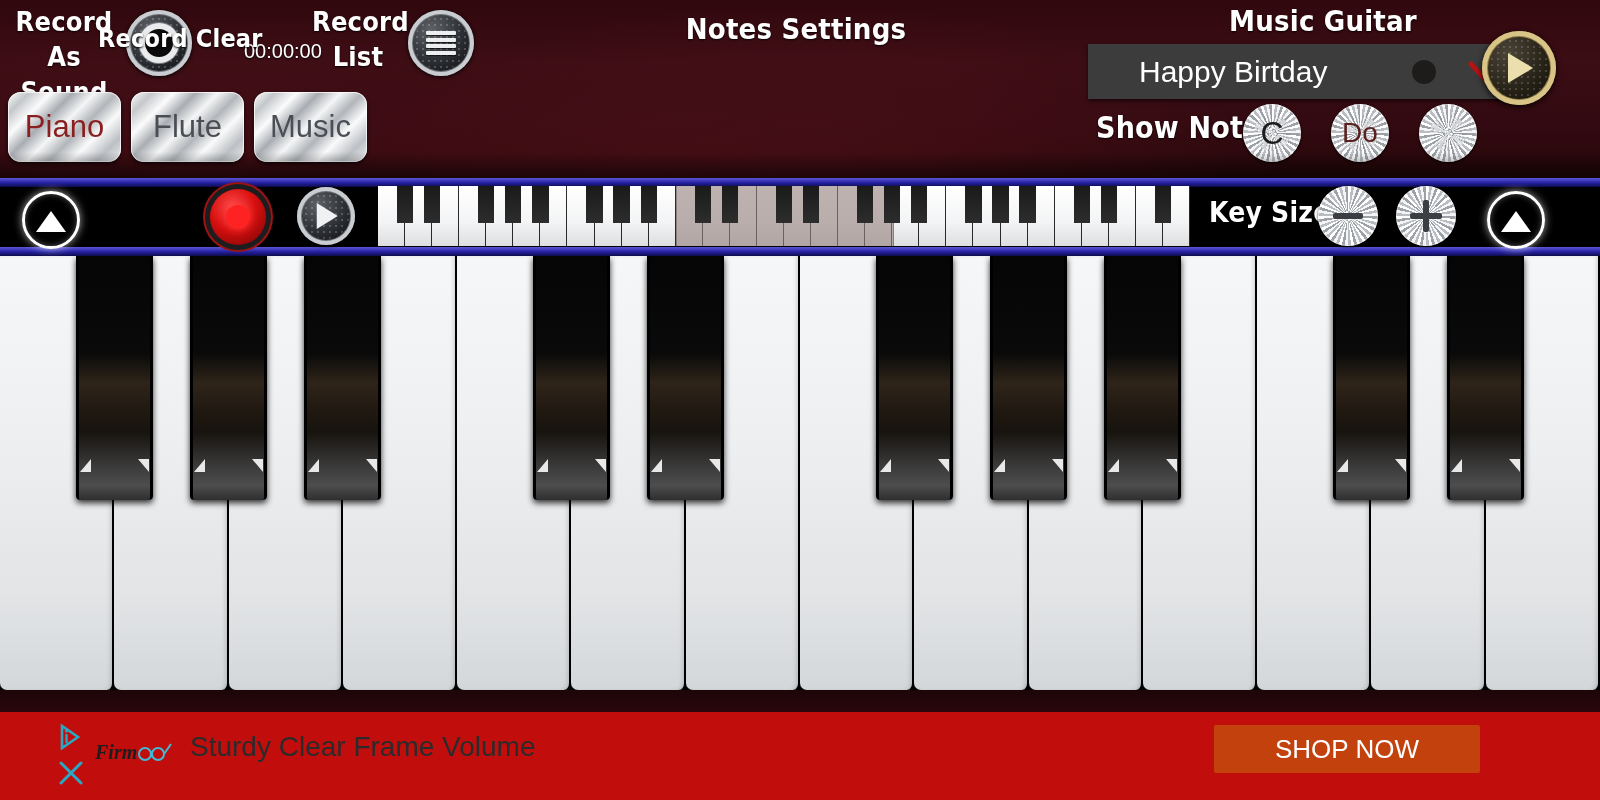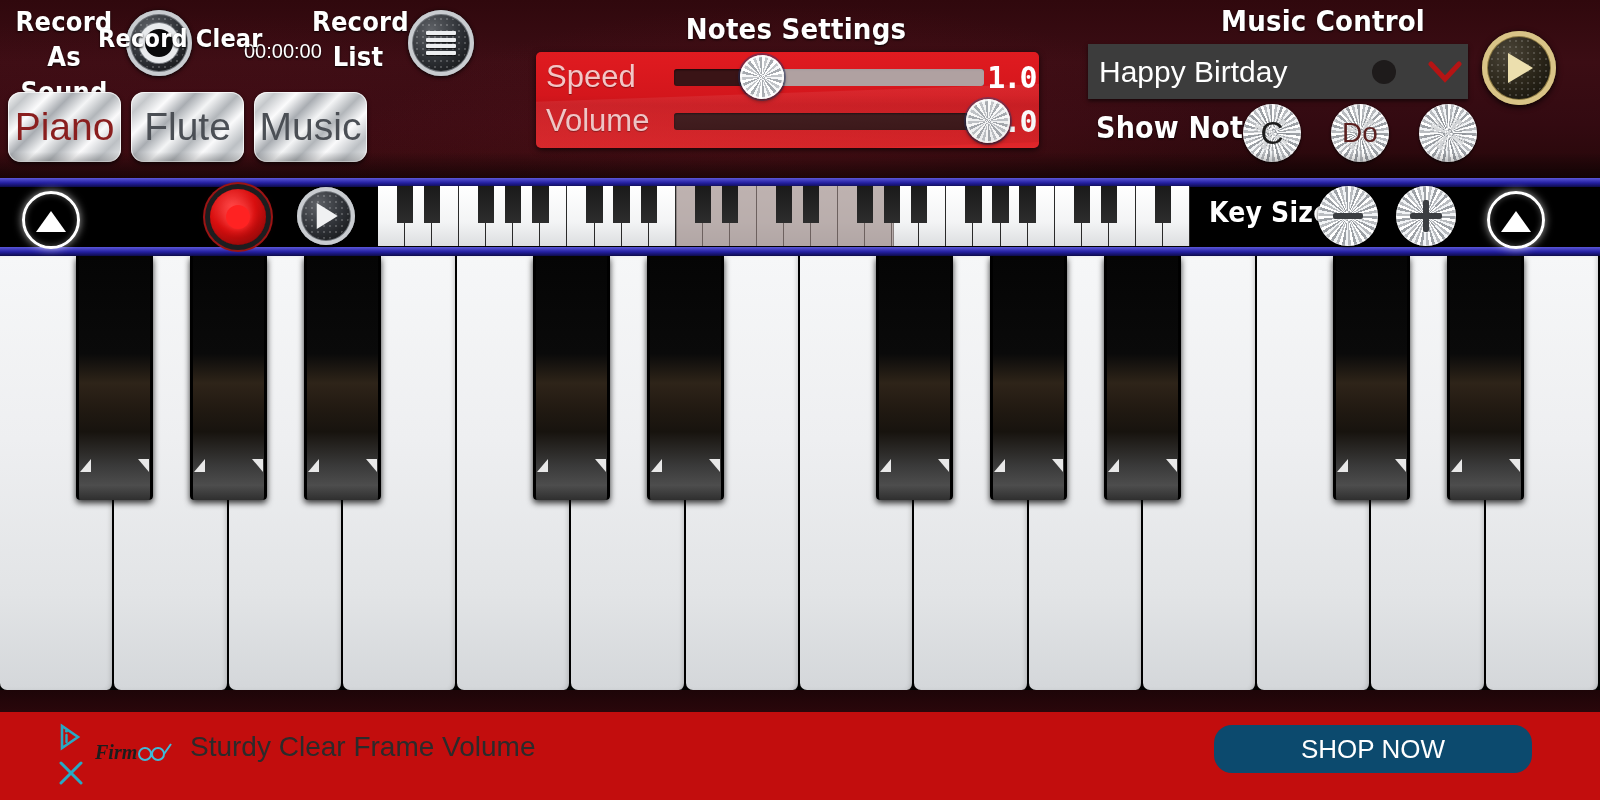--- a/index.html
+++ b/index.html
@@ -50,21 +50,21 @@
   .rec-list-btn .bars i{display:block;height:4px;background:#eceef0;border-radius:1px;
     box-shadow:0 1px 1px rgba(0,0,0,.7);}
 
   
   .instr-row{position:absolute;left:8px;top:92px;display:flex;gap:10px;}
   .instr{width:113px;height:70px;border-radius:13px;display:flex;align-items:center;justify-content:center;
     background:
       linear-gradient(135deg,#fdfdfd 0%,#c5c8cb 12%,#fbfbfc 24%,#a9adb2 36%,#f4f5f6 48%,
                       #b2b6ba 60%,#fafafb 72%,#bcc0c4 86%,#f0f1f2 100%);
     box-shadow:0 2px 4px rgba(0,0,0,.7), inset 0 0 0 1px rgba(255,255,255,.7);
-    font-size:39px;color:#4b4f55;font-family:"Liberation Sans",sans-serif;}
+    font-size:31px;color:#4b4f55;font-family:"Liberation Sans",sans-serif;}
   .instr.active{color:#8a1f1f;}
 
   
   .ms-title{position:absolute;left:640px;top:12px;width:312px;text-align:center;font-size:29px;}
   .ms-box{position:absolute;left:536px;top:52px;width:503px;height:96px;border-radius:5px;
     background:linear-gradient(180deg,#e01b20 0%,#d4161c 45%,#c9141a 55%,#e0272b 100%);
     box-shadow:0 2px 6px rgba(0,0,0,.7);overflow:hidden;}
   .ms-box:after{content:"";position:absolute;left:-10%;top:42%;width:130%;height:60%;
     transform:rotate(-2deg);background:linear-gradient(180deg,rgba(255,255,255,.07),rgba(0,0,0,.05));}
   .ms-row{position:absolute;left:0;width:100%;height:44px;display:flex;align-items:center;}
@@ -78,21 +78,21 @@
   .thumb{position:absolute;top:50%;width:44px;height:44px;margin-top:-22px;margin-left:-22px;
     border-radius:50%;
     background:repeating-conic-gradient(from 0deg,#ffffff 0deg 9deg,#c2c5c9 9deg 18deg,#f6f7f8 18deg 27deg,#a7abb0 27deg 36deg);
     box-shadow:0 2px 4px rgba(0,0,0,.6), inset 0 0 0 2px rgba(255,255,255,.85), 0 0 0 2px rgba(40,60,120,.45);}
   .ms-val{width:56px;text-align:center;color:#fff;font-size:30px;font-weight:bold;
     font-family:"DejaVu Sans Mono","Liberation Mono",monospace;letter-spacing:-2px;}
 
   
   .mc-title{position:absolute;left:1140px;top:4px;width:366px;text-align:center;font-size:29px;}
   .mc-select{position:absolute;left:1088px;top:44px;width:380px;height:55px;
-    background:#3c3c3c;display:flex;align-items:center;box-shadow:0 2px 4px rgba(0,0,0,.6);}
+    background:#3c3c3c;display:flex;align-items:center;box-shadow:0 2px 4px rgba(0,0,0,.6);padding-left:40px;}
   .mc-select .song{flex:1;padding-left:11px;color:#fff;font-size:30px;
     font-family:"Liberation Sans",sans-serif;white-space:nowrap;overflow:hidden;}
   .mc-select .bullet{width:24px;height:24px;border-radius:50%;background:#1e1b1b;margin-right:26px;}
   .mc-chevron{width:46px;display:flex;align-items:center;justify-content:center;}
   .mc-chevron svg{display:block;}
   .mc-play{position:absolute;left:1482px;top:31px;width:74px;height:74px;border-radius:50%;
     background:radial-gradient(circle at 35% 30%,#4a4437 0%,#2a2519 48%,#12100a 85%);
     box-shadow:0 2px 6px rgba(0,0,0,.85), inset 0 0 0 5px #d9c487, inset 0 0 0 6px #8d7a43;}
   .mc-play:before{content:"";position:absolute;inset:7px;border-radius:50%;
     background-image:radial-gradient(circle,rgba(255,255,255,.16) 28%,rgba(0,0,0,0) 29%);
@@ -161,22 +161,22 @@
   .bk .notch:before{left:1px;border-width:0 0 13px 11px;border-color:transparent transparent #e8e8e8 transparent;}
   .bk .notch:after{right:1px;border-width:0 11px 13px 0;border-color:transparent #e8e8e8 transparent transparent;}
   .ad-gap{position:absolute;left:0;top:690px;width:1600px;height:22px;
     background:linear-gradient(180deg,#1d0508,#2a070b);}
   .ad-red{position:absolute;left:0;top:712px;width:1600px;height:88px;background:#c20d0d;}
   .adc{position:absolute;left:56px;top:722px;width:34px;height:66px;color:#27a9c4;}
   .adc .ic{position:absolute;left:0;}
   .brand{position:absolute;left:95px;top:734px;width:90px;height:34px;}
   .ad-text{position:absolute;left:190px;top:731px;font-size:28px;color:#2b2b2b;
     font-family:"Liberation Sans",sans-serif;}
-  .shop{position:absolute;left:1214px;top:725px;width:318px;height:48px;border-radius:18px;
-    background:#0c4a6e;color:#fff;font-size:26px;display:flex;align-items:center;justify-content:center;
+  .shop{position:absolute;left:1214px;top:725px;width:266px;height:48px;border-radius:2px;
+    background:#c2410c;color:#fff;font-size:26px;display:flex;align-items:center;justify-content:center;
     font-family:"Liberation Sans",sans-serif;}
 </style>
 </head>
 <body>
 
 <div id="app">
 
   <div class="top-panel">
 
     <div class="lbl rec-sound-lbl">
@@ -204,40 +204,22 @@
       </div>
     </div>
 
     <div class="instr-row">
       <div class="instr active">Piano</div>
       <div class="instr">Flute</div>
       <div class="instr">Music</div>
     </div>
 
     <div class="lbl ms-title">Notes Settings</div>
-    <div class="ms-box">
-      <div class="ms-row r1">
-        <div class="ms-lbl">Speed</div>
-        <div class="track">
-          <div class="fill" id="speed-fill" style="width: 72%; left: 28%;"></div>
-          <div class="thumb" id="speed-thumb" style="left: 87.92px;"></div>
-        </div>
-        <div class="ms-val">1.0</div>
-      </div>
-      <div class="ms-row r2">
-        <div class="ms-lbl">Volume</div>
-        <div class="track">
-          <div class="fill" id="vol-fill" style="background:rgba(255,255,255,0)"></div>
-          <div class="thumb" id="vol-thumb" style="left: 314px;"></div>
-        </div>
-        <div class="ms-val">1.0</div>
-      </div>
-    </div>
-
-    <div class="lbl mc-title">Music Control</div>
+
+    <div class="lbl mc-title">Music Guitar</div>
     <div class="mc-select">
       <div class="song">Happy Birtday</div>
       <div class="bullet"></div>
       <div class="mc-chevron">
         <svg width="34" height="22" viewBox="0 0 34 22">
             <path d="M3 3 L17 18 L31 3" fill="none" stroke="#b51414" stroke-width="5" stroke-linecap="round"></path>
           </svg>
       </div>
     </div>
     <div class="mc-play">

